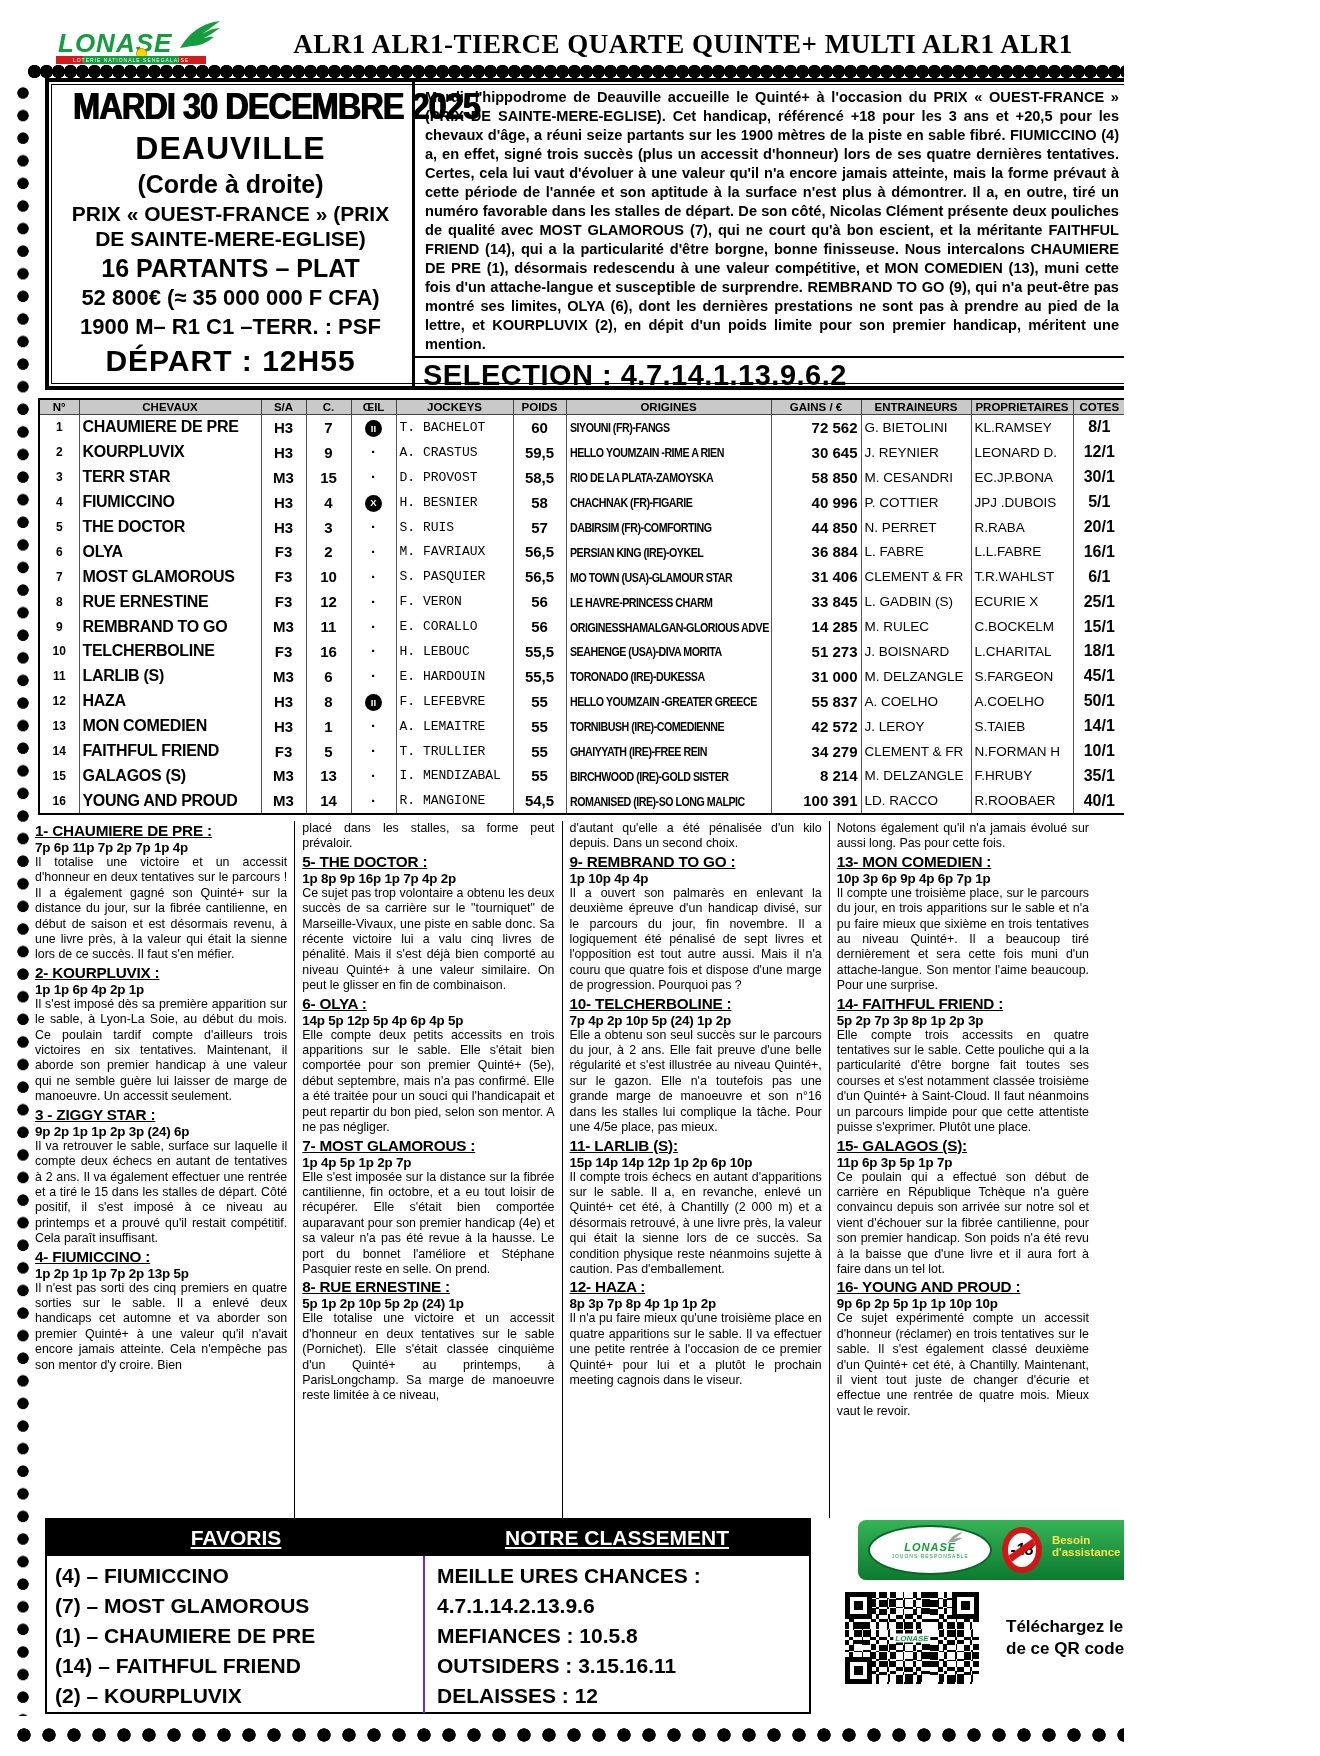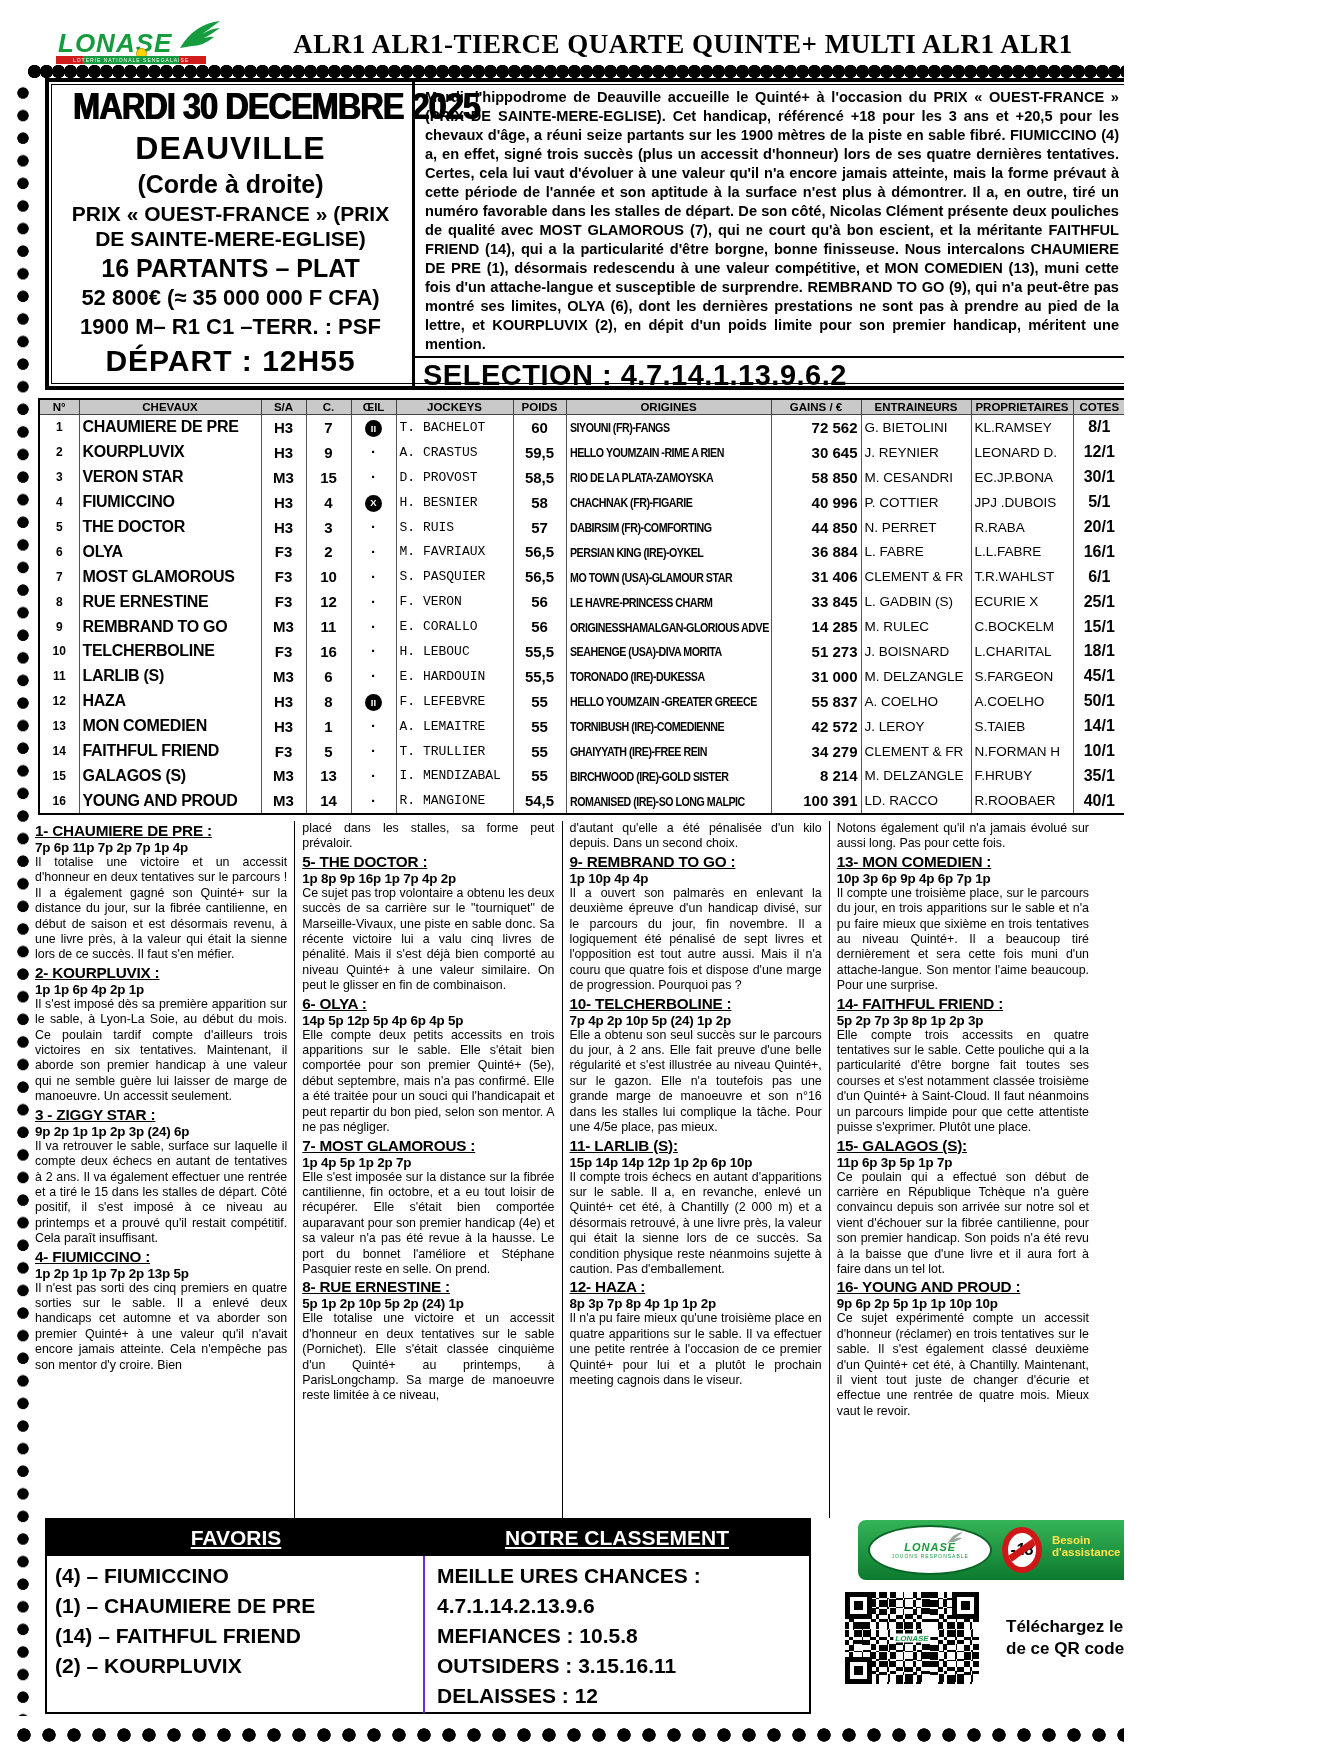--- a/index.html
+++ b/index.html
@@ -249,21 +249,21 @@
             <td class="c-jockey">A. CRASTUS</td>
             <td class="c-poids">59,5</td>
             <td class="c-origines"><span class="cond">HELLO YOUMZAIN -RIME A RIEN</span></td>
             <td class="c-gains">30 645</td>
             <td class="c-entraineur">J. REYNIER</td>
             <td class="c-proprietaire">LEONARD D.</td>
             <td class="c-cote">12/1</td>
           </tr>
           <tr>
             <td class="c-num">3</td>
-            <td class="c-cheval">VERON STAR</td>
+            <td class="c-cheval">TERR STAR</td>
             <td class="c-sa">M3</td>
             <td class="c-c">15</td>
             <td class="c-oeil"><span class="oeil-dot">·</span></td>
             <td class="c-jockey">D. PROVOST</td>
             <td class="c-poids">58,5</td>
             <td class="c-origines"><span class="cond">RIO DE LA PLATA-ZAMOYSKA</span></td>
             <td class="c-gains">58 850</td>
             <td class="c-entraineur">M. CESANDRI</td>
             <td class="c-proprietaire">EC.JP.BONA</td>
             <td class="c-cote">30/1</td>
@@ -517,20 +517,21 @@
     </div>
 
   <div class="favbox">
     <div class="favhead">
       <div class="fh left">FAVORIS</div>
       <div class="fh right">NOTRE CLASSEMENT</div>
     </div>
     <div class="favbody">
       <div class="favlist">
           <div>(4) – FIUMICCINO</div>
+          <div>(7) – MOST GLAMOROUS</div>
           <div>(1) – CHAUMIERE DE PRE</div>
           <div>(14) – FAITHFUL FRIEND</div>
           <div>(2) – KOURPLUVIX</div>
         </div>
       <div class="classlist">
           <div>MEILLE URES CHANCES :</div>
           <div>4.7.1.14.2.13.9.6</div>
           <div>MEFIANCES : 10.5.8</div>
           <div>OUTSIDERS : 3.15.16.11</div>
           <div>DELAISSES : 12</div>

